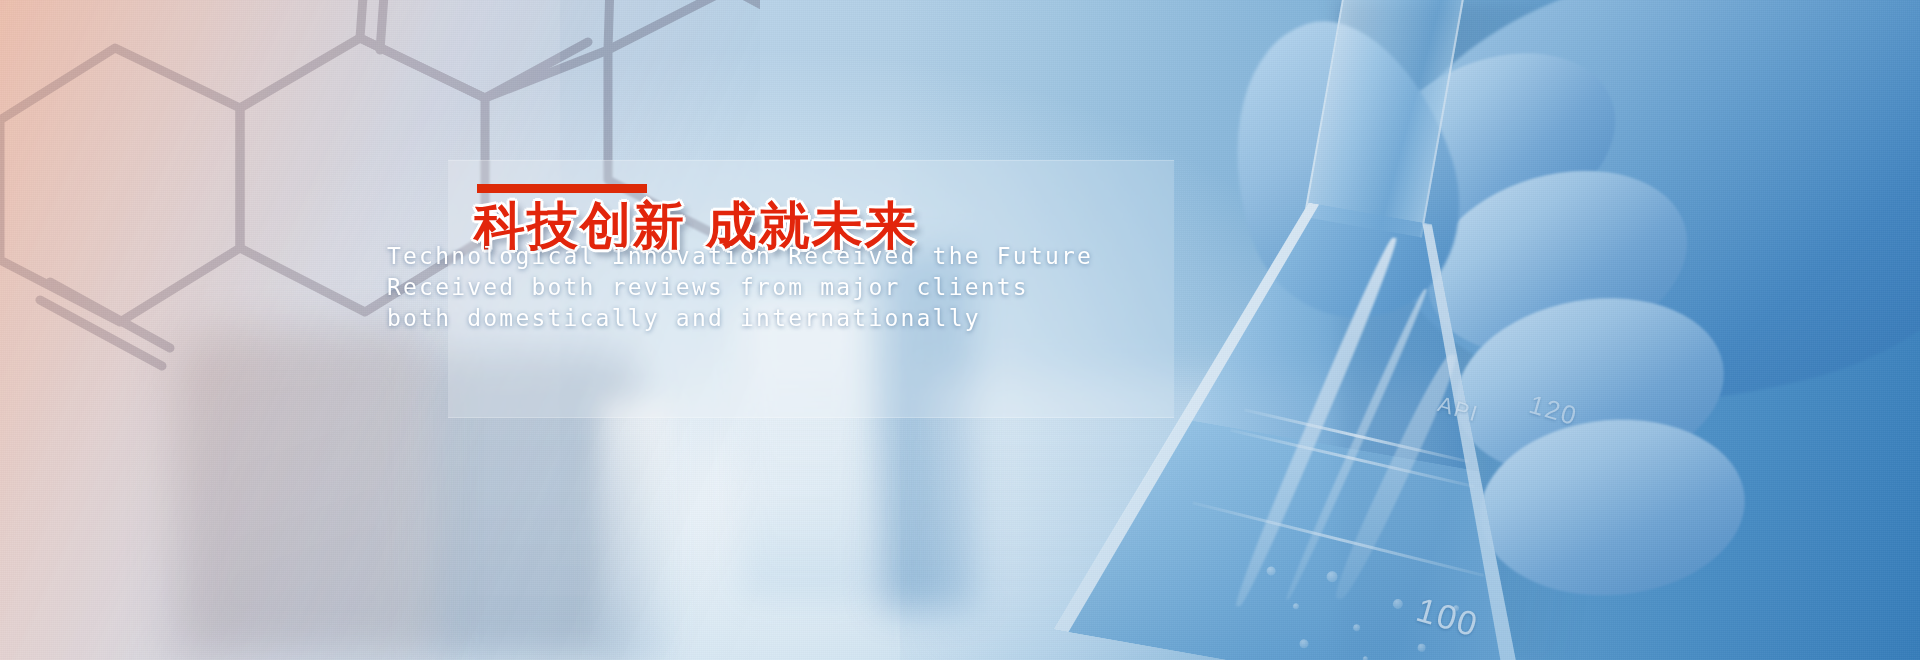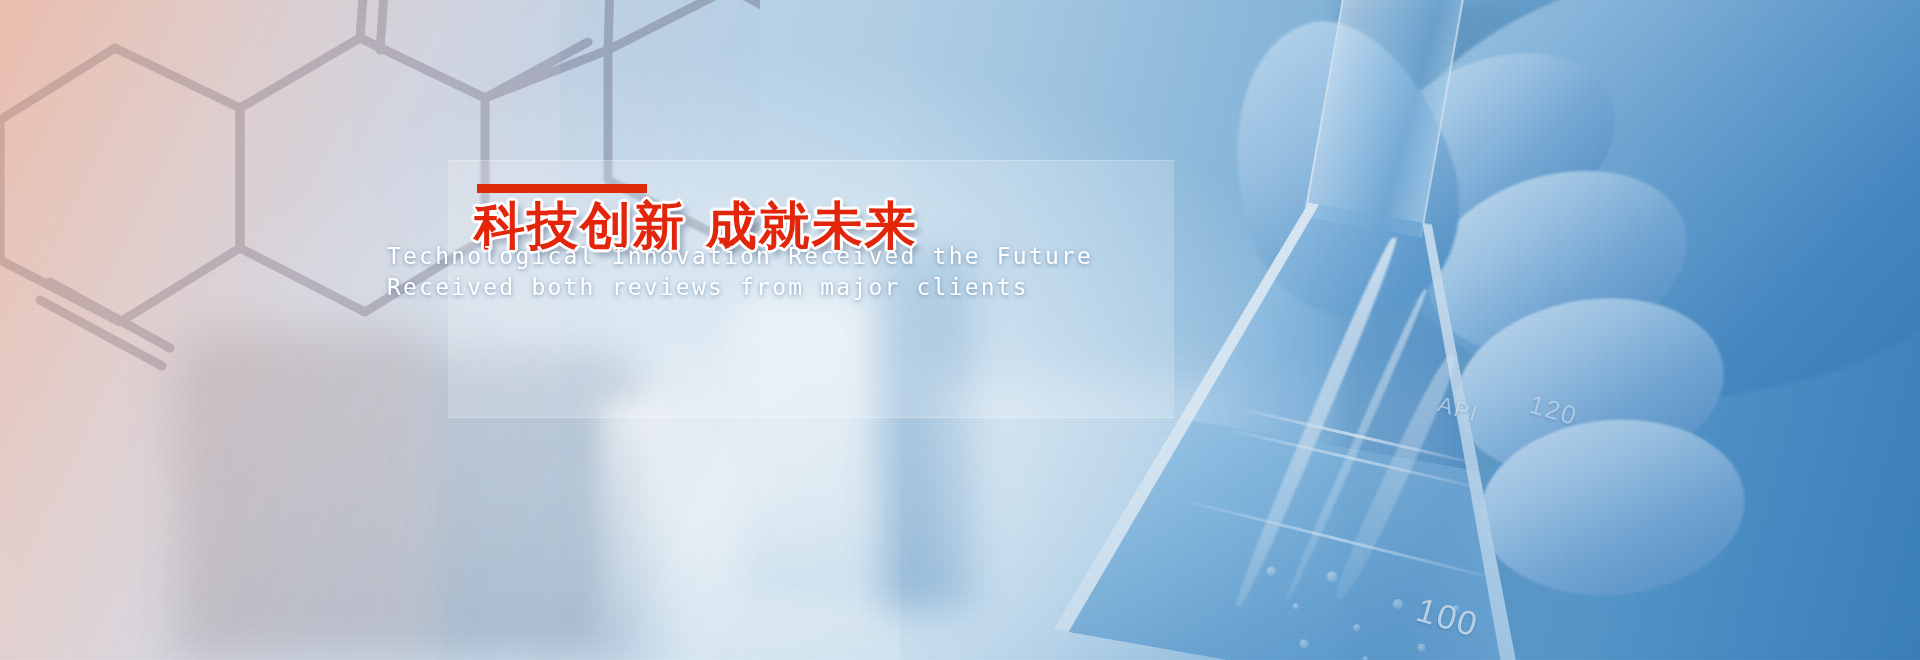--- a/index.html
+++ b/index.html
@@ -325,15 +325,16 @@
 
   <div class="overlay-panel"></div>
 
   <div class="accent-bar"></div>
 
   <h1 class="headline">科技创新  成就未来</h1>
 
   <div class="subline-group">
     <span class="subline">Technological Innovation Received the Future</span>
     <span class="subline">Received both reviews from major clients</span>
+    <span class="subline">both domestically and internationally</span>
   </div>
 
 </div>
 
 </body></html>

